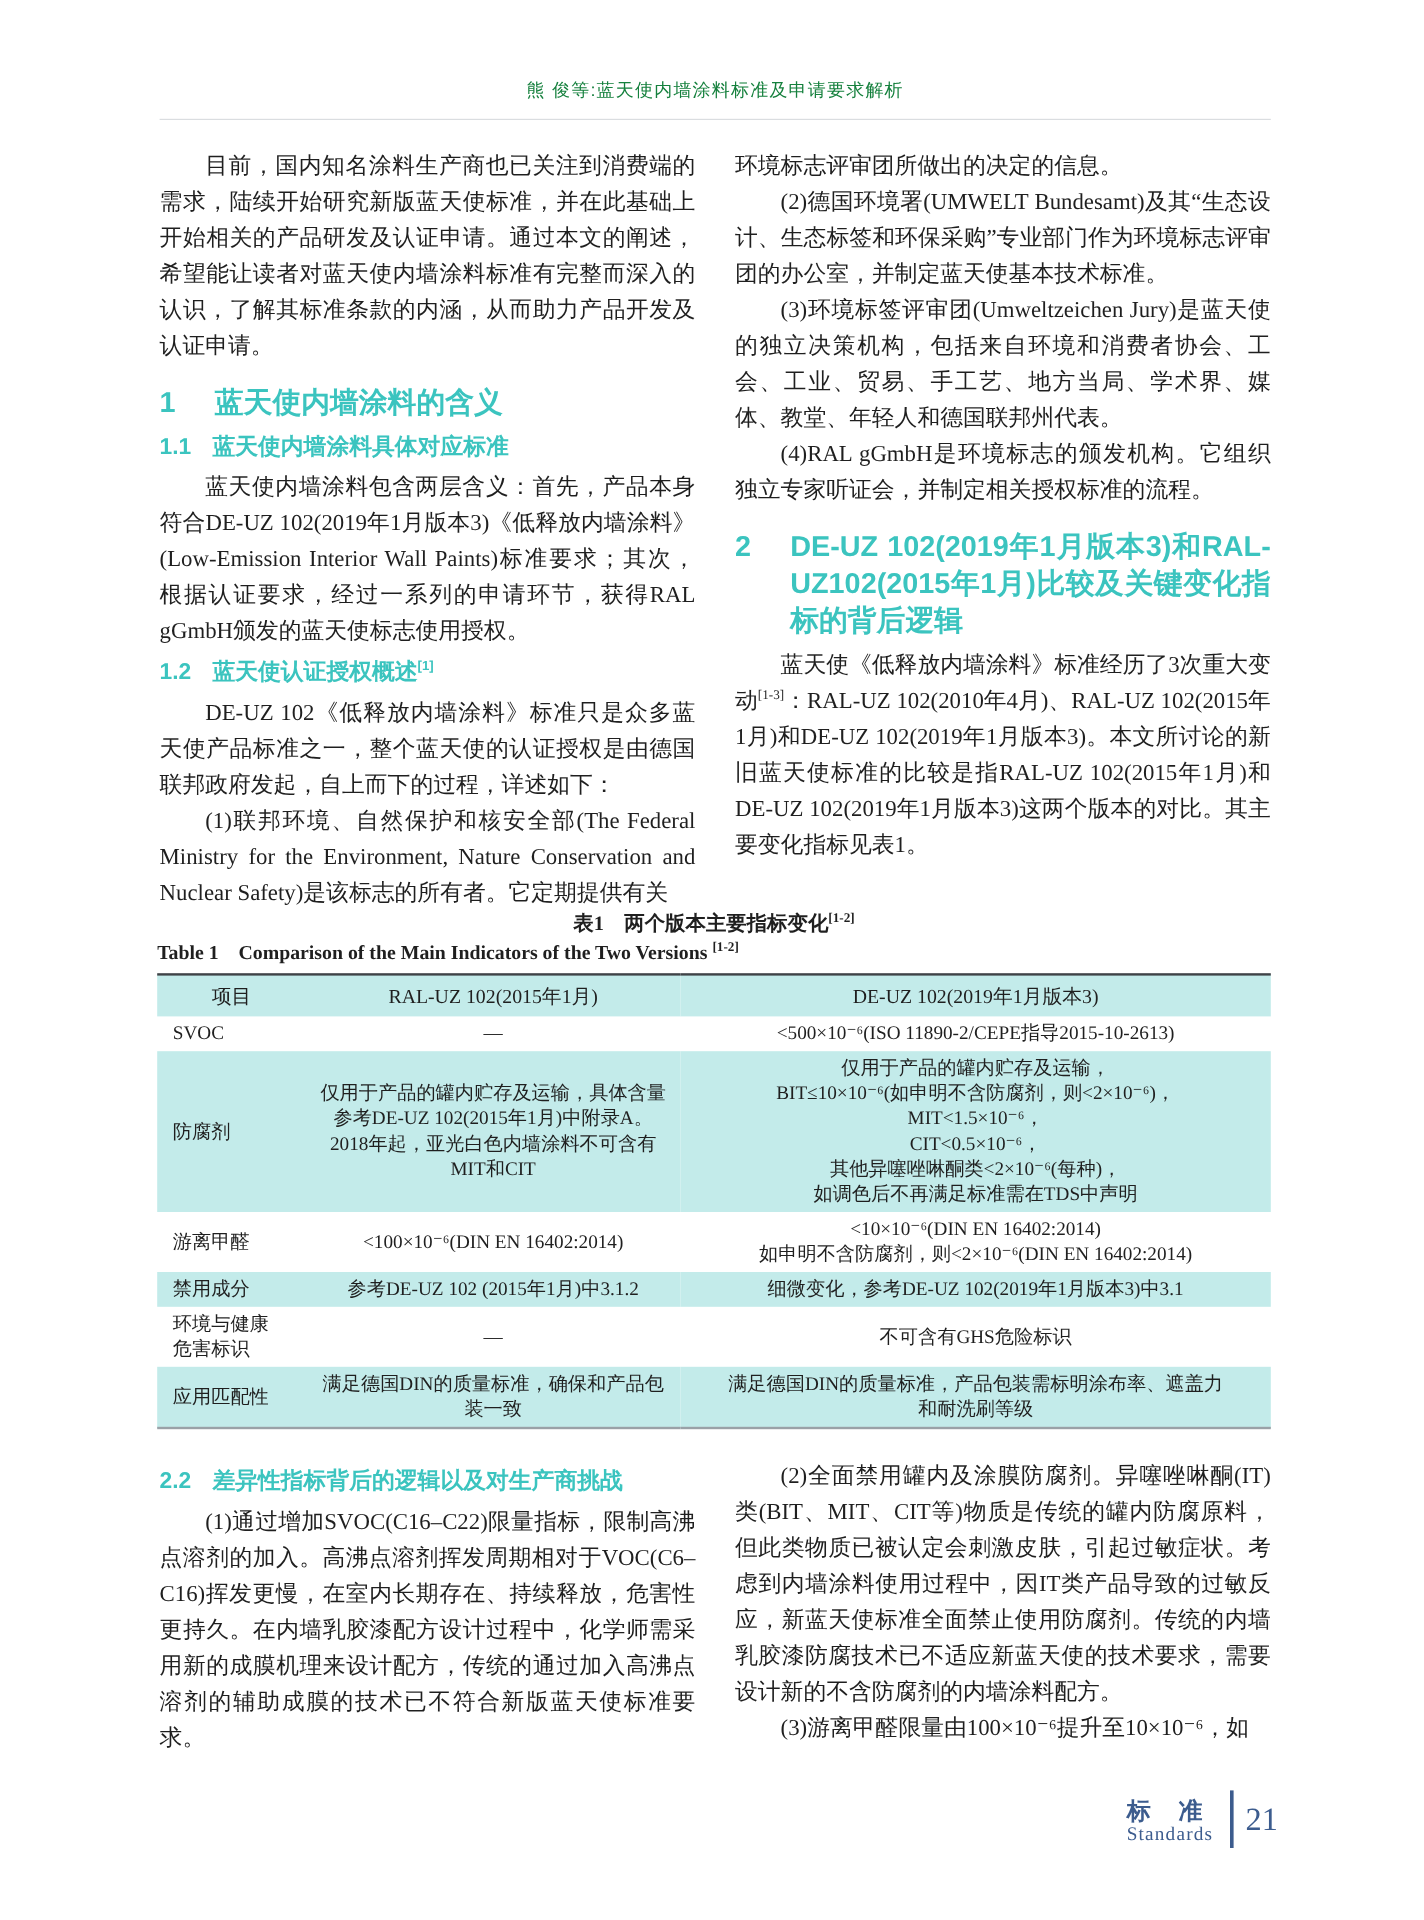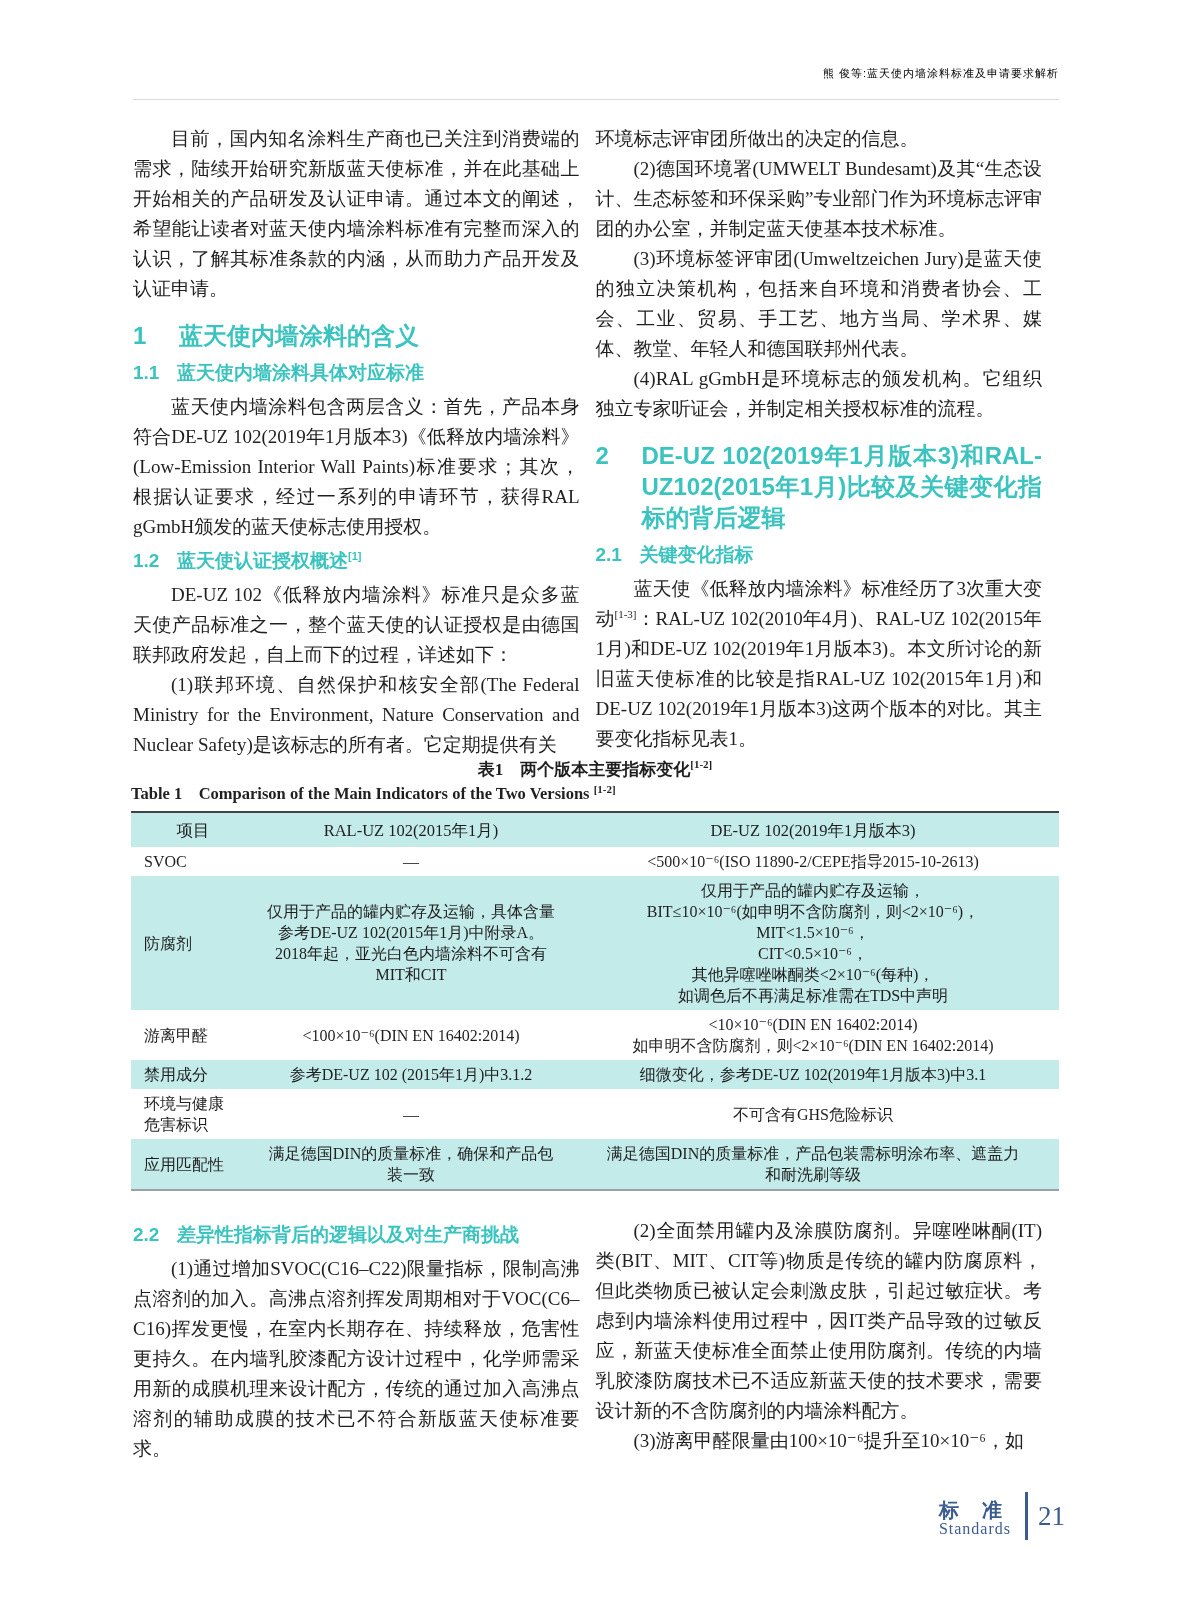--- a/index.html
+++ b/index.html
@@ -2,27 +2,27 @@
 <html><head>
 <meta charset="utf-8">
 <style>
   html,body{margin:0;padding:0;background:#e8e8e8;}
   .page{
     position:relative;width:1187px;height:1600px;margin:0 auto;background:#ffffff;
     font-family:"Liberation Serif","DejaVu Serif",serif;color:#1f1f1f;overflow:hidden;
   }
   
   .running-head{
-    position:absolute;top:66px;left:133px;width:926px;text-align:right;
+    position:absolute;top:66px;left:133px;width:926px;text-align:center;
     font-family:"Liberation Sans","DejaVu Sans",sans-serif;
-    font-size:11px;color:#000000;letter-spacing:1px;
+    font-size:15px;color:#15803d;letter-spacing:1px;
   }
   .head-rule{position:absolute;top:99px;left:133px;width:926px;border-top:1px solid #dadde0;}
   
-  .cols{position:absolute;left:133px;width:926px;display:flex;gap:16px;}
+  .cols{position:absolute;left:133px;width:926px;display:flex;gap:33px;}
   .cols-top{top:124px;}
   .cols-bottom{top:1216px;}
   .col{width:446.5px;flex:none;}
   p.body{margin:0;font-size:19px;line-height:30px;text-align:justify;}
   p.indent{text-indent:2em;}
   .it{}
   .sup{font-size:11px;vertical-align:super;line-height:0;}
   
   .h-main{
     display:flex;margin:16px 0 7px;color:#3bc4bf;
@@ -92,24 +92,20 @@
     </div>
 
     <div class="col">
       <p class="body">环境标志评审团所做出的决定的信息。</p>
       <p class="body indent">(2)德国环境署(UMWELT Bundesamt)及其“生态设计、生态标签和环保采购”专业部门作为环境标志评审团的办公室，并制定蓝天使基本技术标准。</p>
       <p class="body indent">(3)环境标签评审团(Umweltzeichen Jury)是蓝天使的独立决策机构，包括来自环境和消费者协会、工会、工业、贸易、手工艺、地方当局、学术界、媒体、教堂、年轻人和德国联邦州代表。</p>
       <p class="body indent">(4)RAL gGmbH是环境标志的颁发机构。它组织独立专家听证会，并制定相关授权标准的流程。</p>
       <div class="h-main">
         <span class="num">2</span>
         <span class="ttl">DE-UZ 102(2019年1月版本3)和RAL-UZ102(2015年1月)比较及关键变化指标的背后逻辑</span>
-      </div>
-      <div class="h-sub">
-        <span class="num">2.1</span>
-        <span class="ttl">关键变化指标</span>
       </div>
       <p class="body indent"><span>蓝天使《低释放内墙涂料》标准经历了3次重大变动</span><span class="sup">[1-3]</span><span>：RAL-UZ 102(2010年4月)、RAL-UZ 102(2015年1月)和DE-UZ 102(2019年1月版本3)。本文所讨论的新旧蓝天使标准的比较是指RAL-UZ 102(2015年1月)和DE-UZ 102(2019年1月版本3)这两个版本的对比。其主要变化指标见表1。</span></p>
     </div>
   </div>
 
   <div class="table-block">
     <div class="tbl-title"><span>表1　两个版本主要指标变化</span><span class="sup">[1-2]</span></div>
     <div class="tbl-title-en"><span>Table 1　Comparison of the Main Indicators of the Two Versions </span><span class="sup">[1-2]</span></div>
     <table class="cmp">
       <colgroup>

